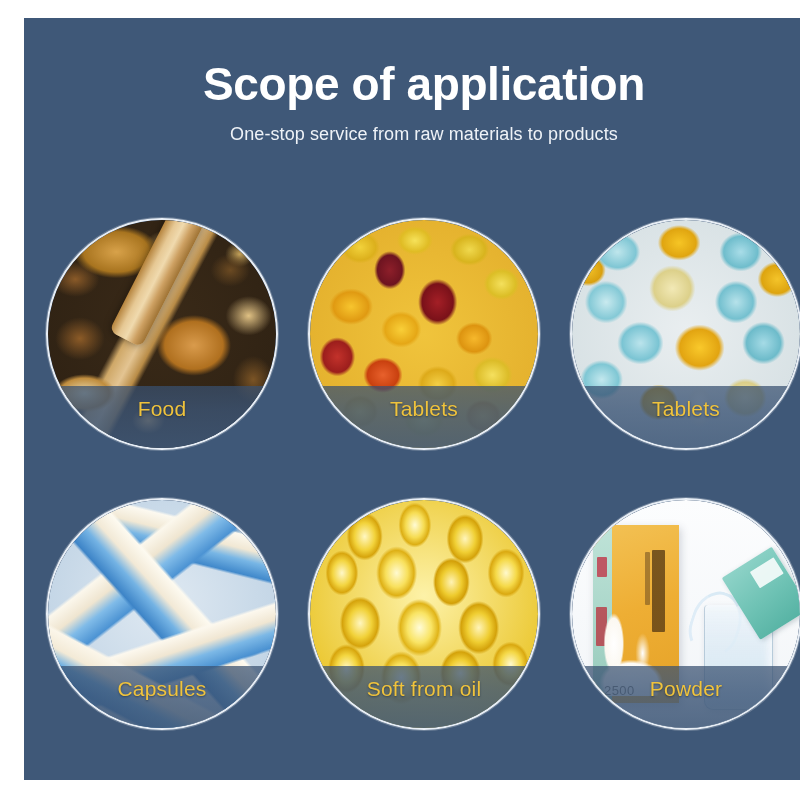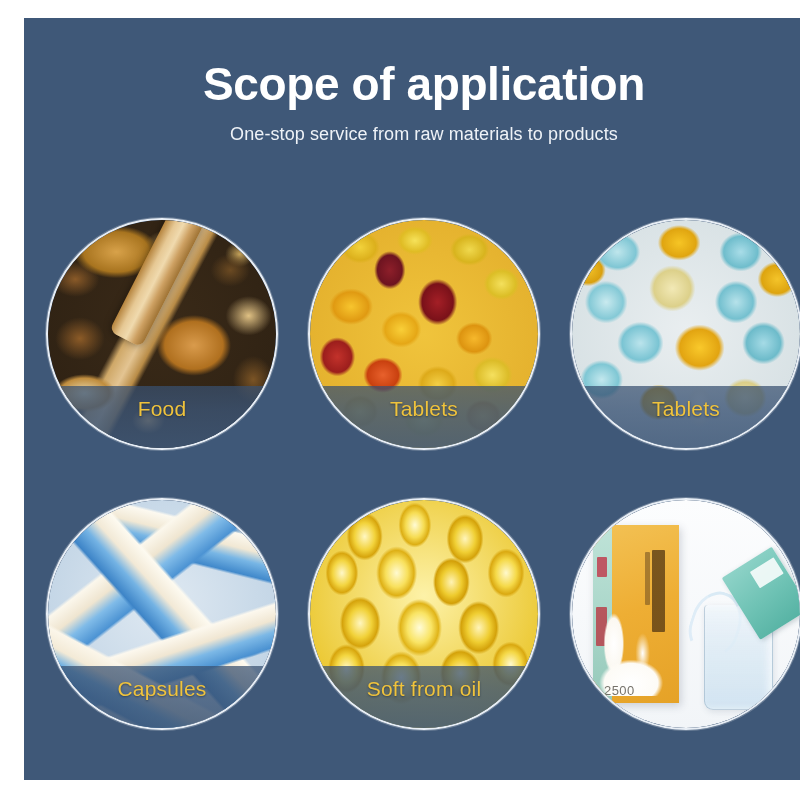--- a/index.html
+++ b/index.html
@@ -379,18 +379,21 @@
             <div class="pow-box-spine"></div>
             <div class="pow-box-text"></div>
             <div class="pow-box-text2"></div>
             <div class="pow-milk"></div>
           </div>
           <div class="pow-glass"></div>
           <div class="pow-splash"></div>
           <div class="pow-sachet"></div>
           <div class="pow-num">2500</div>
         </div>
+        <div class="band">
+          <span class="band-label">Powder</span>
+        </div>
       </div>
 
     </div>
 
   </div>
 </div>
 
 </body></html>

